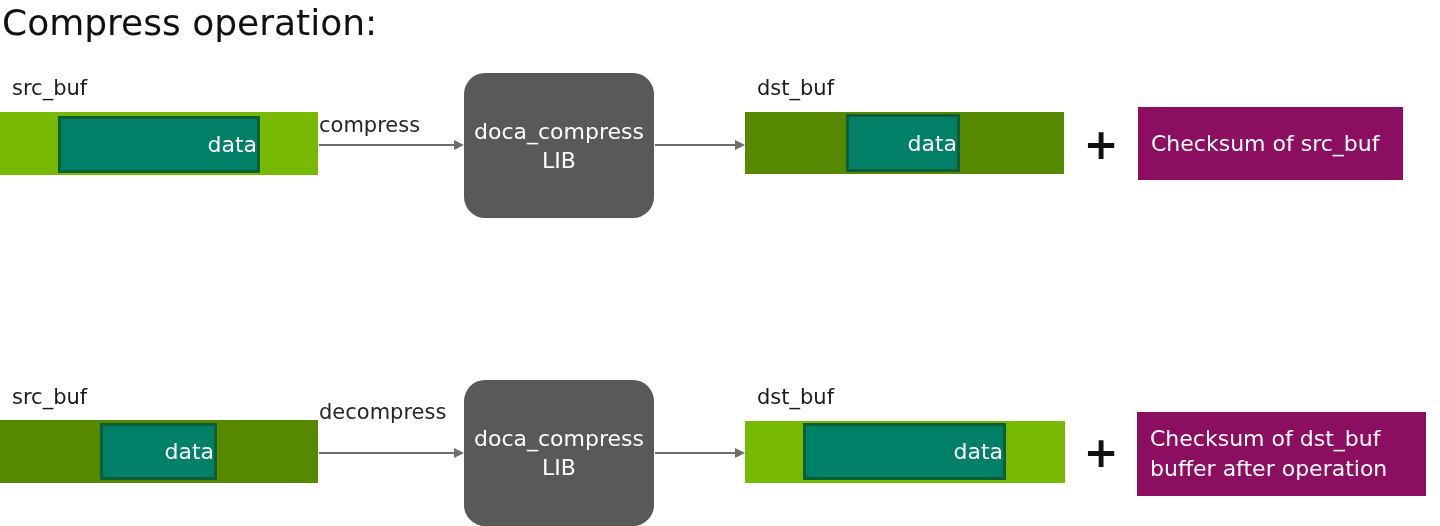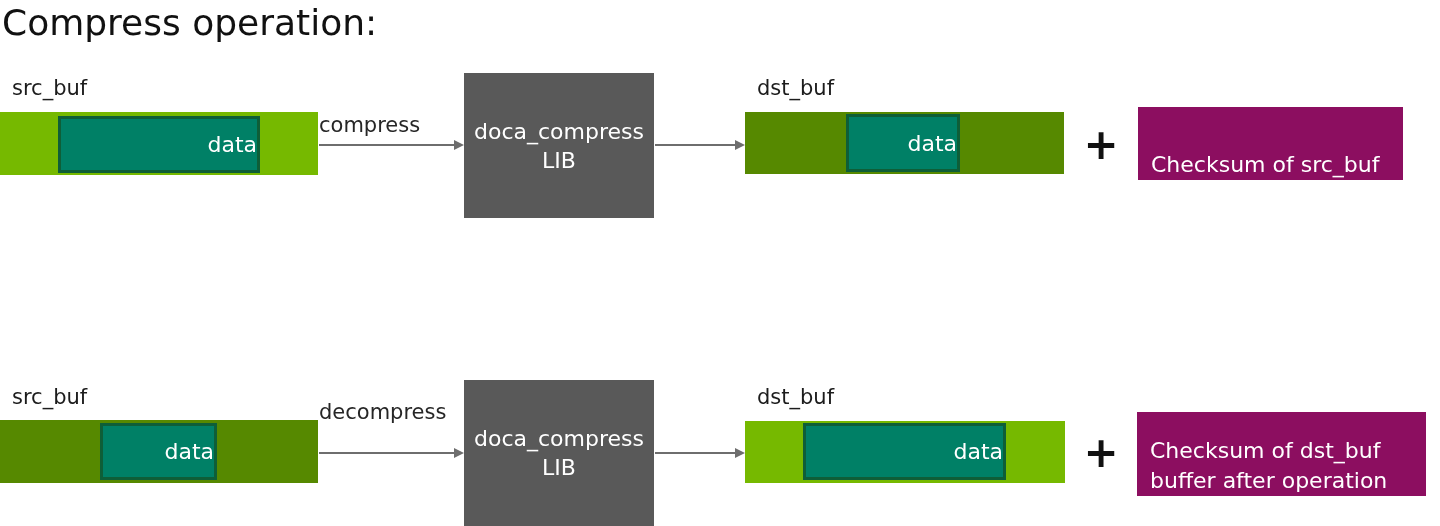--- a/index.html
+++ b/index.html
@@ -42,20 +42,21 @@
     position: absolute;
     background: var(--gray-box);
     color: #ffffff;
     display: flex;
     flex-direction: column;
     align-items: center;
     justify-content: center;
     text-align: center;
     font-size: 22px;
     line-height: 29px;
+    border-radius: 21px;
   }
   .arrow-line {
     position: absolute;
     height: 2px;
     background: var(--arrow);
   }
   .arrow-head {
     position: absolute;
     width: 0; height: 0;
     border-top: 5px solid transparent;
@@ -79,21 +80,21 @@
     color: #111111;
   }
   .checksum-box {
     position: absolute;
     background: var(--magenta);
     color: #ffffff;
     font-size: 22px;
     line-height: 30px;
     display: flex;
     flex-direction: column;
-    justify-content: flex-end;
+    justify-content: center;
     padding-left: 13px;
     box-sizing: border-box;
   }
 </style>
 </head>
 <body>
 
 <div id="canvas">
 
   <div class="abs section-title" style="left:2px; top:2px;">Compress operation:</div>

